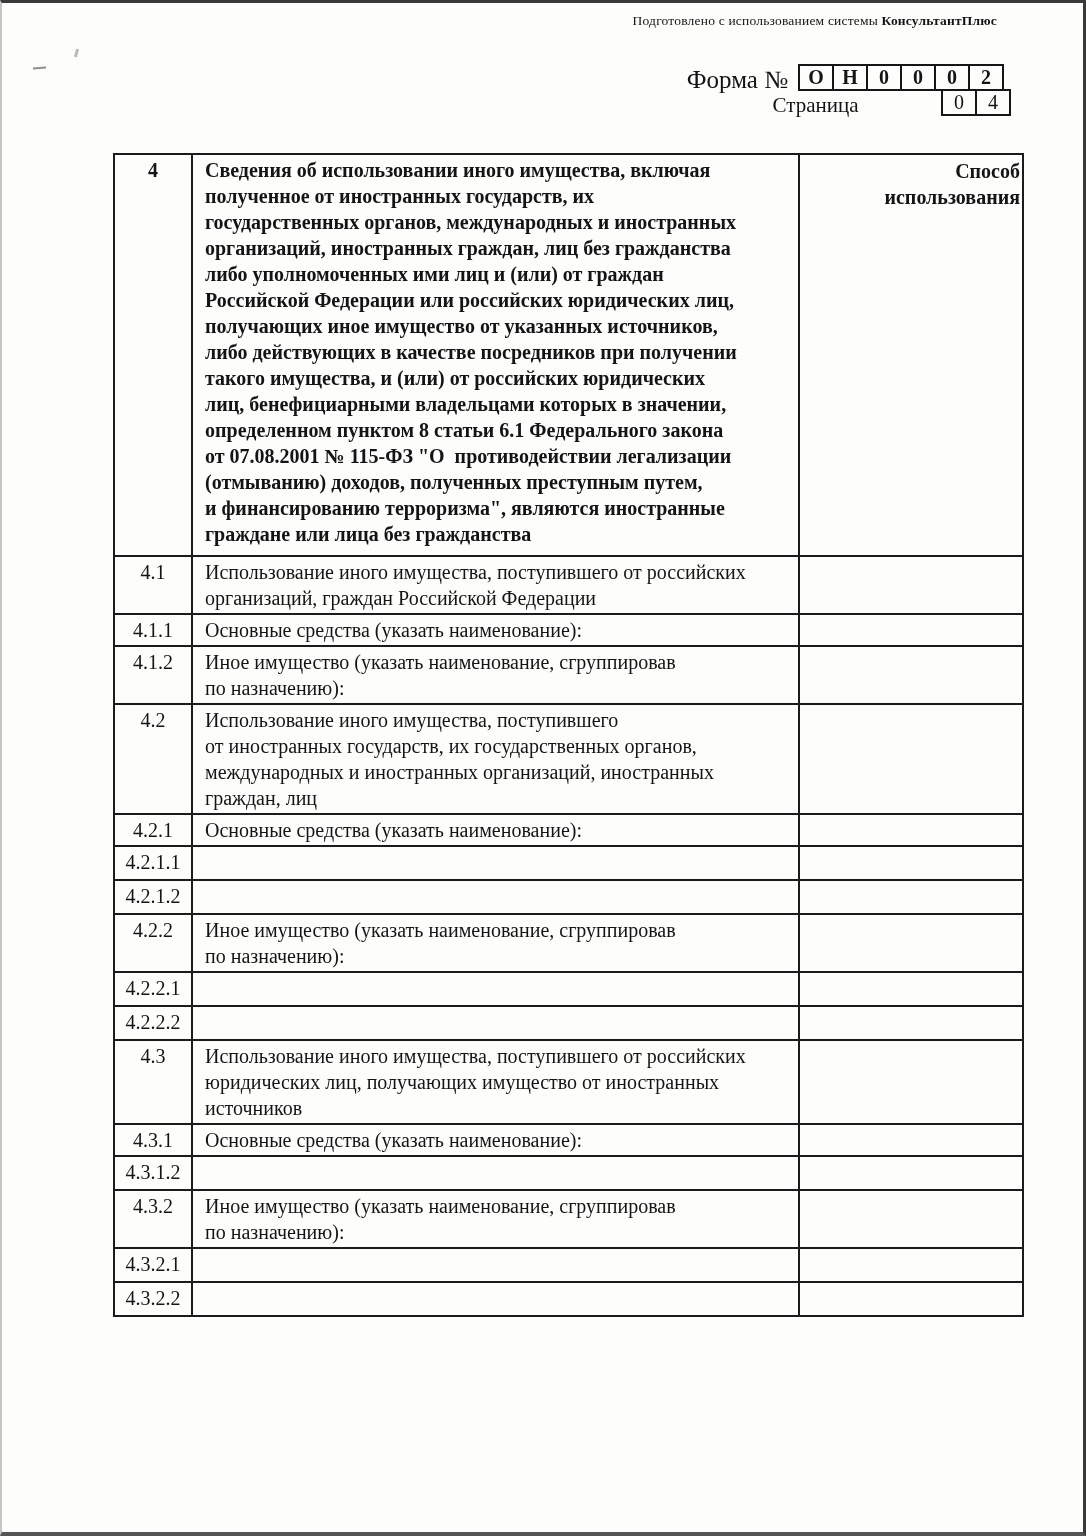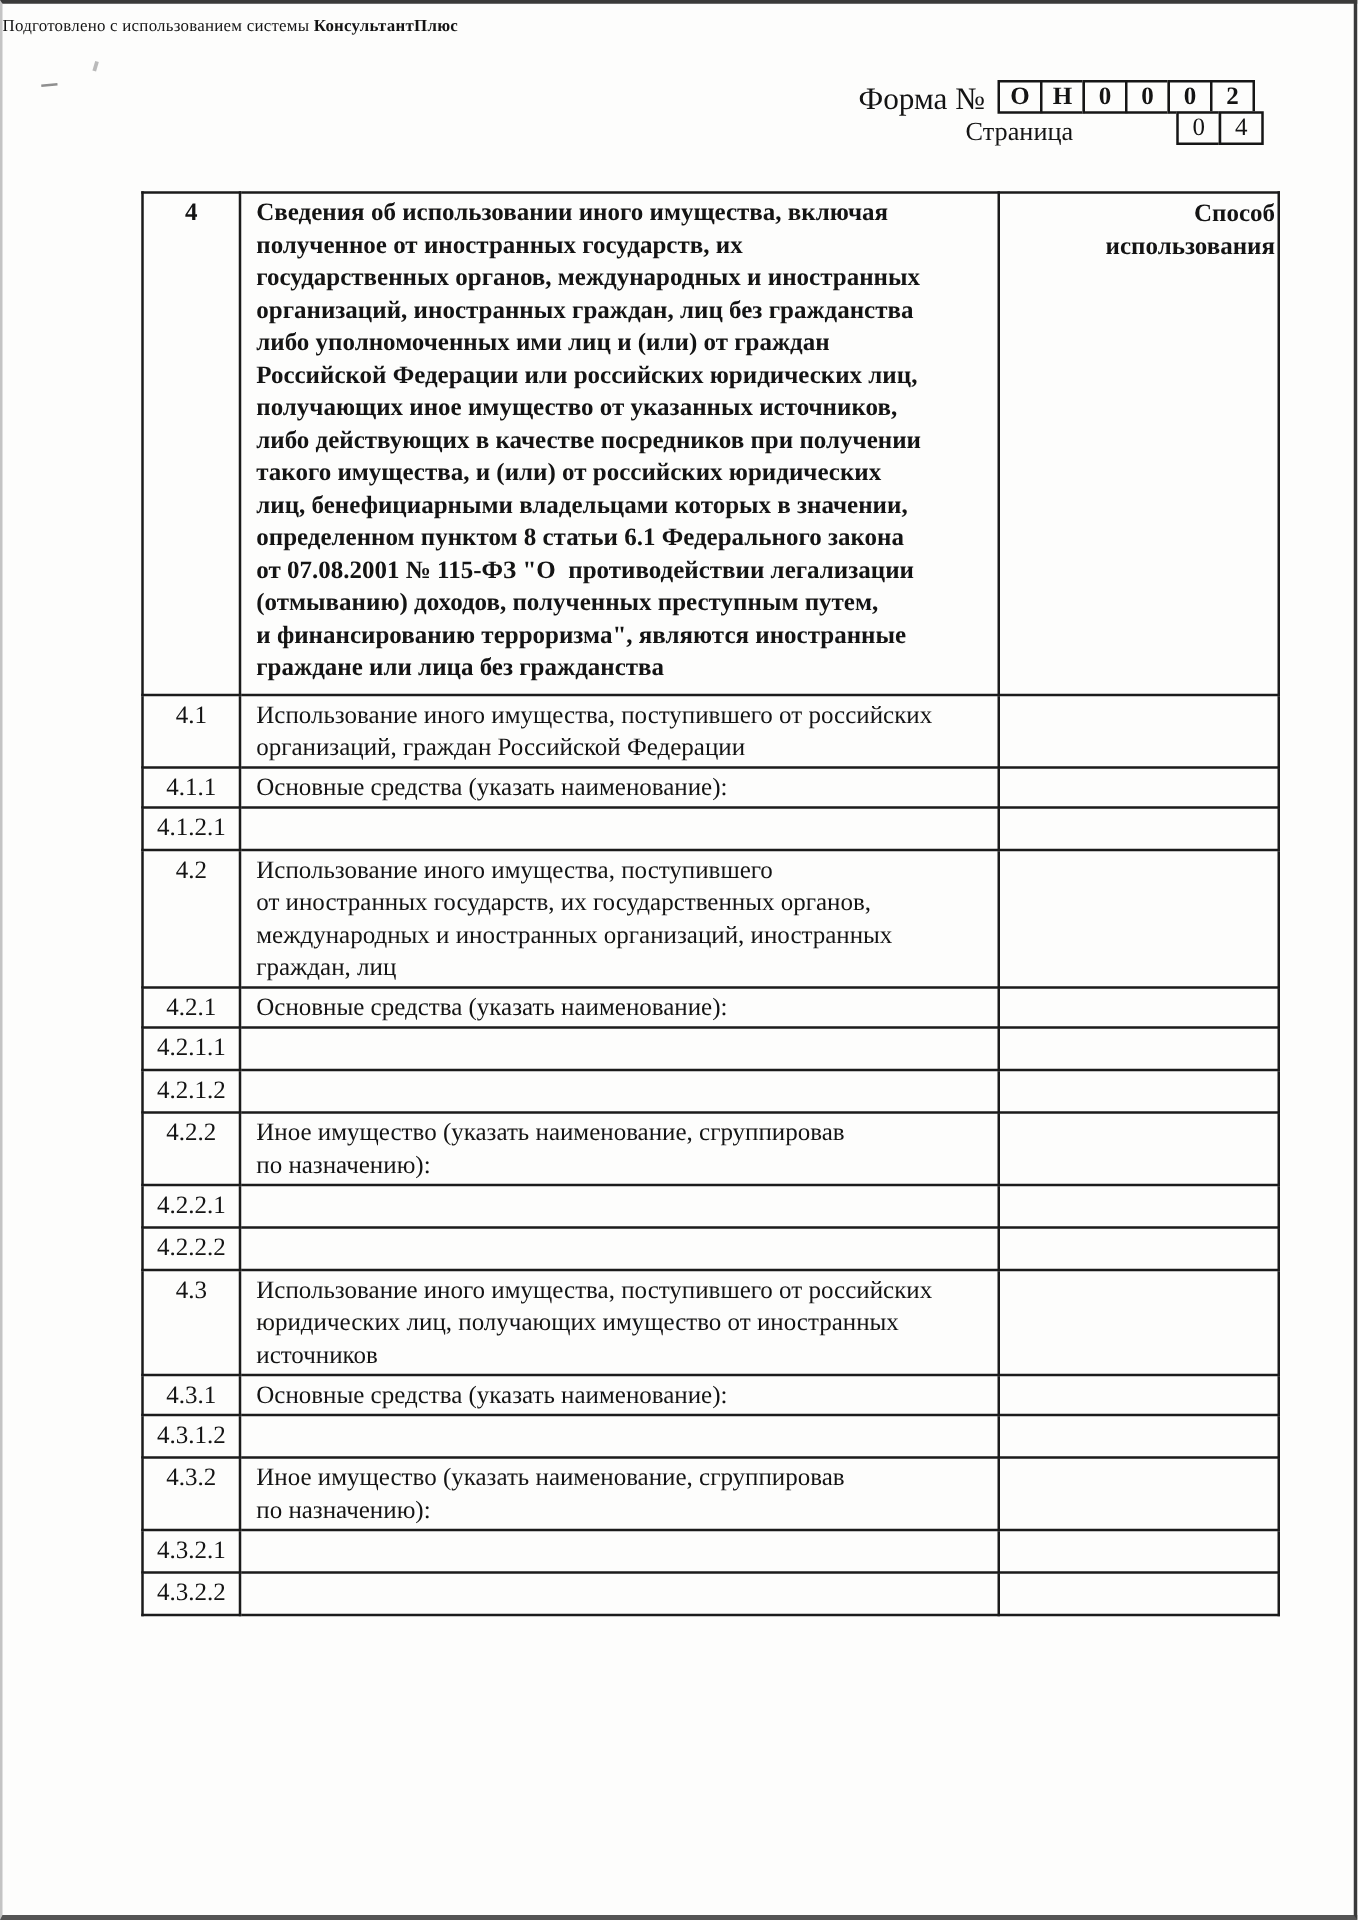--- a/index.html
+++ b/index.html
@@ -26,20 +26,21 @@
   }
   .artifact-tick {
     position: absolute; left: 73px; top: 46px;
     width: 3px; height: 8px; background: #a9a9a9;
     transform: rotate(16deg); opacity: .8;
   }
 
   .prepared-note {
     position: absolute;
     top: 10px; left: 0; width: 995px;
+    text-align: right;
     font-size: 13.5px;
     letter-spacing: .2px;
     white-space: nowrap;
   }
   .prepared-note b { font-weight: bold; }
 
   .form-label {
     position: absolute;
     top: 63px; left: 600px; width: 186px;
     text-align: right;
@@ -154,23 +155,24 @@
     <td class="c-num">4.1</td>
     <td class="c-text">Использование иного имущества, поступившего от российских
 организаций, граждан Российской Федерации</td>
     <td class="c-method"></td>
   </tr>
         <tr>
     <td class="c-num">4.1.1</td>
     <td class="c-text">Основные средства (указать наименование):</td>
     <td class="c-method"></td>
   </tr>
-        <tr class="empty-row">
-    <td class="c-num">4.1.2.1</td>
-    <td class="c-text"></td>
+        <tr>
+    <td class="c-num">4.1.2</td>
+    <td class="c-text">Иное имущество (указать наименование, сгруппировав
+по назначению):</td>
     <td class="c-method"></td>
   </tr>
         <tr>
     <td class="c-num">4.2</td>
     <td class="c-text">Использование иного имущества, поступившего
 от иностранных государств, их государственных органов,
 международных и иностранных организаций, иностранных
 граждан, лиц</td>
     <td class="c-method"></td>
   </tr>

